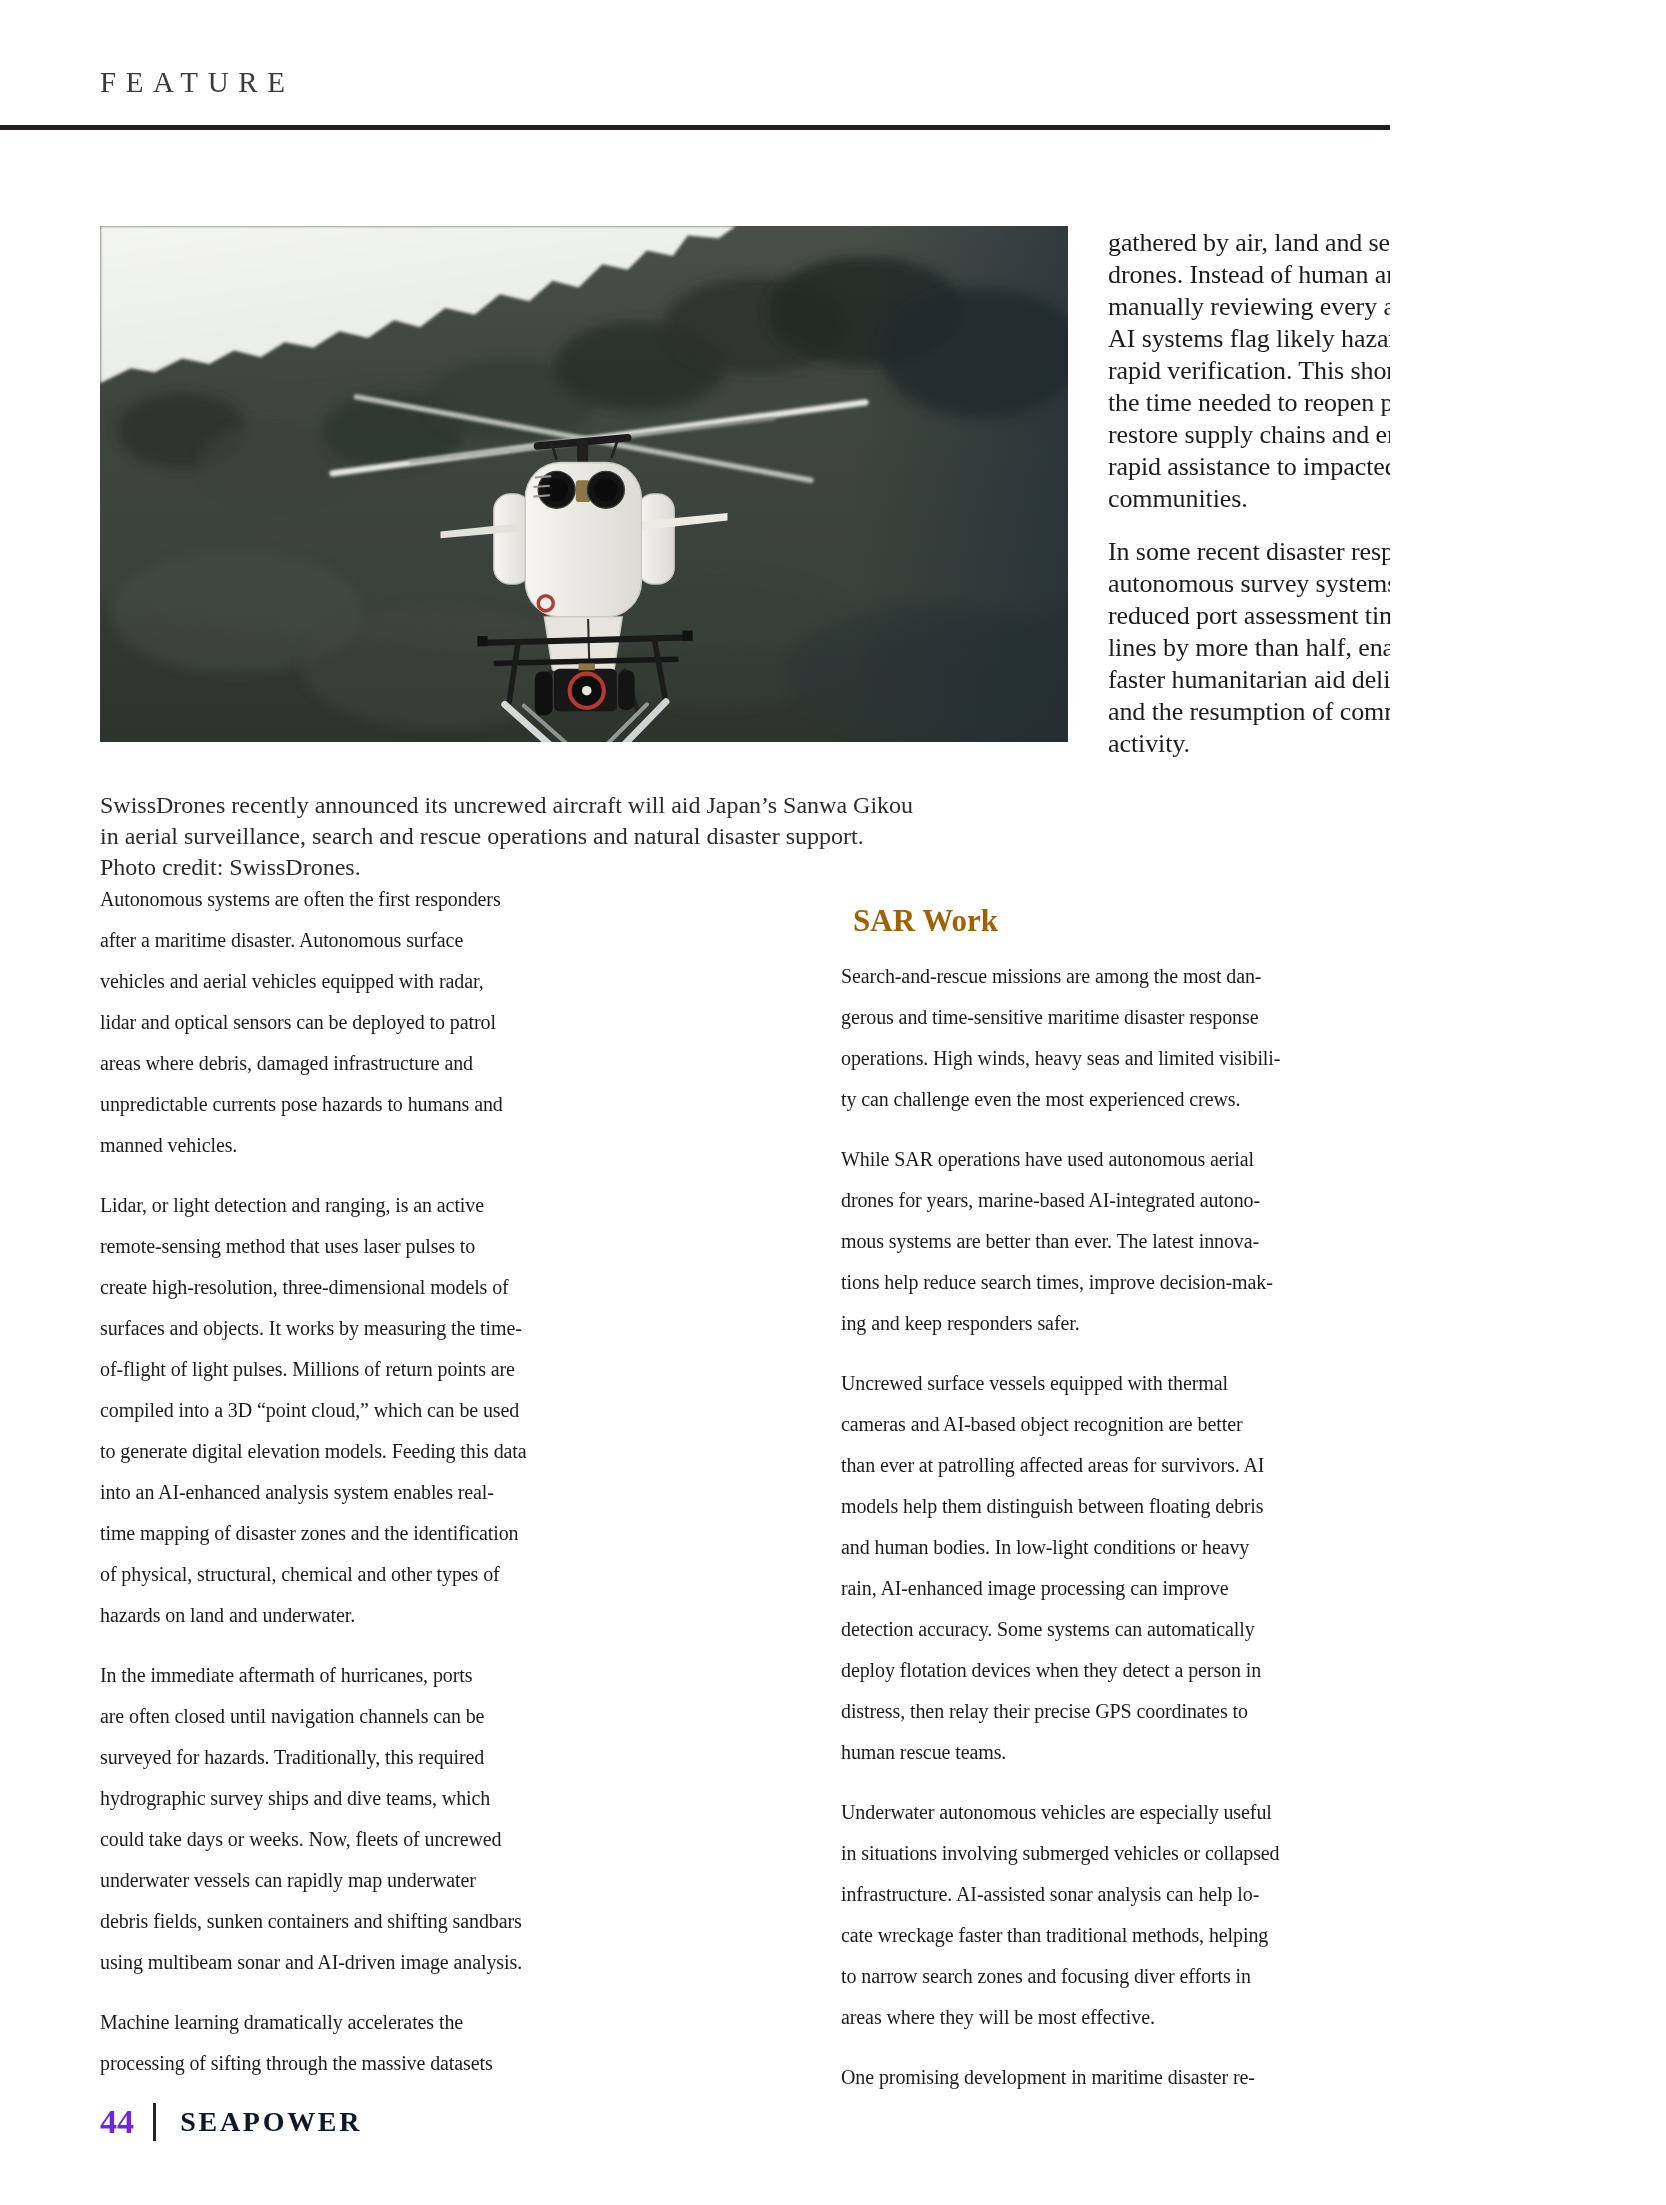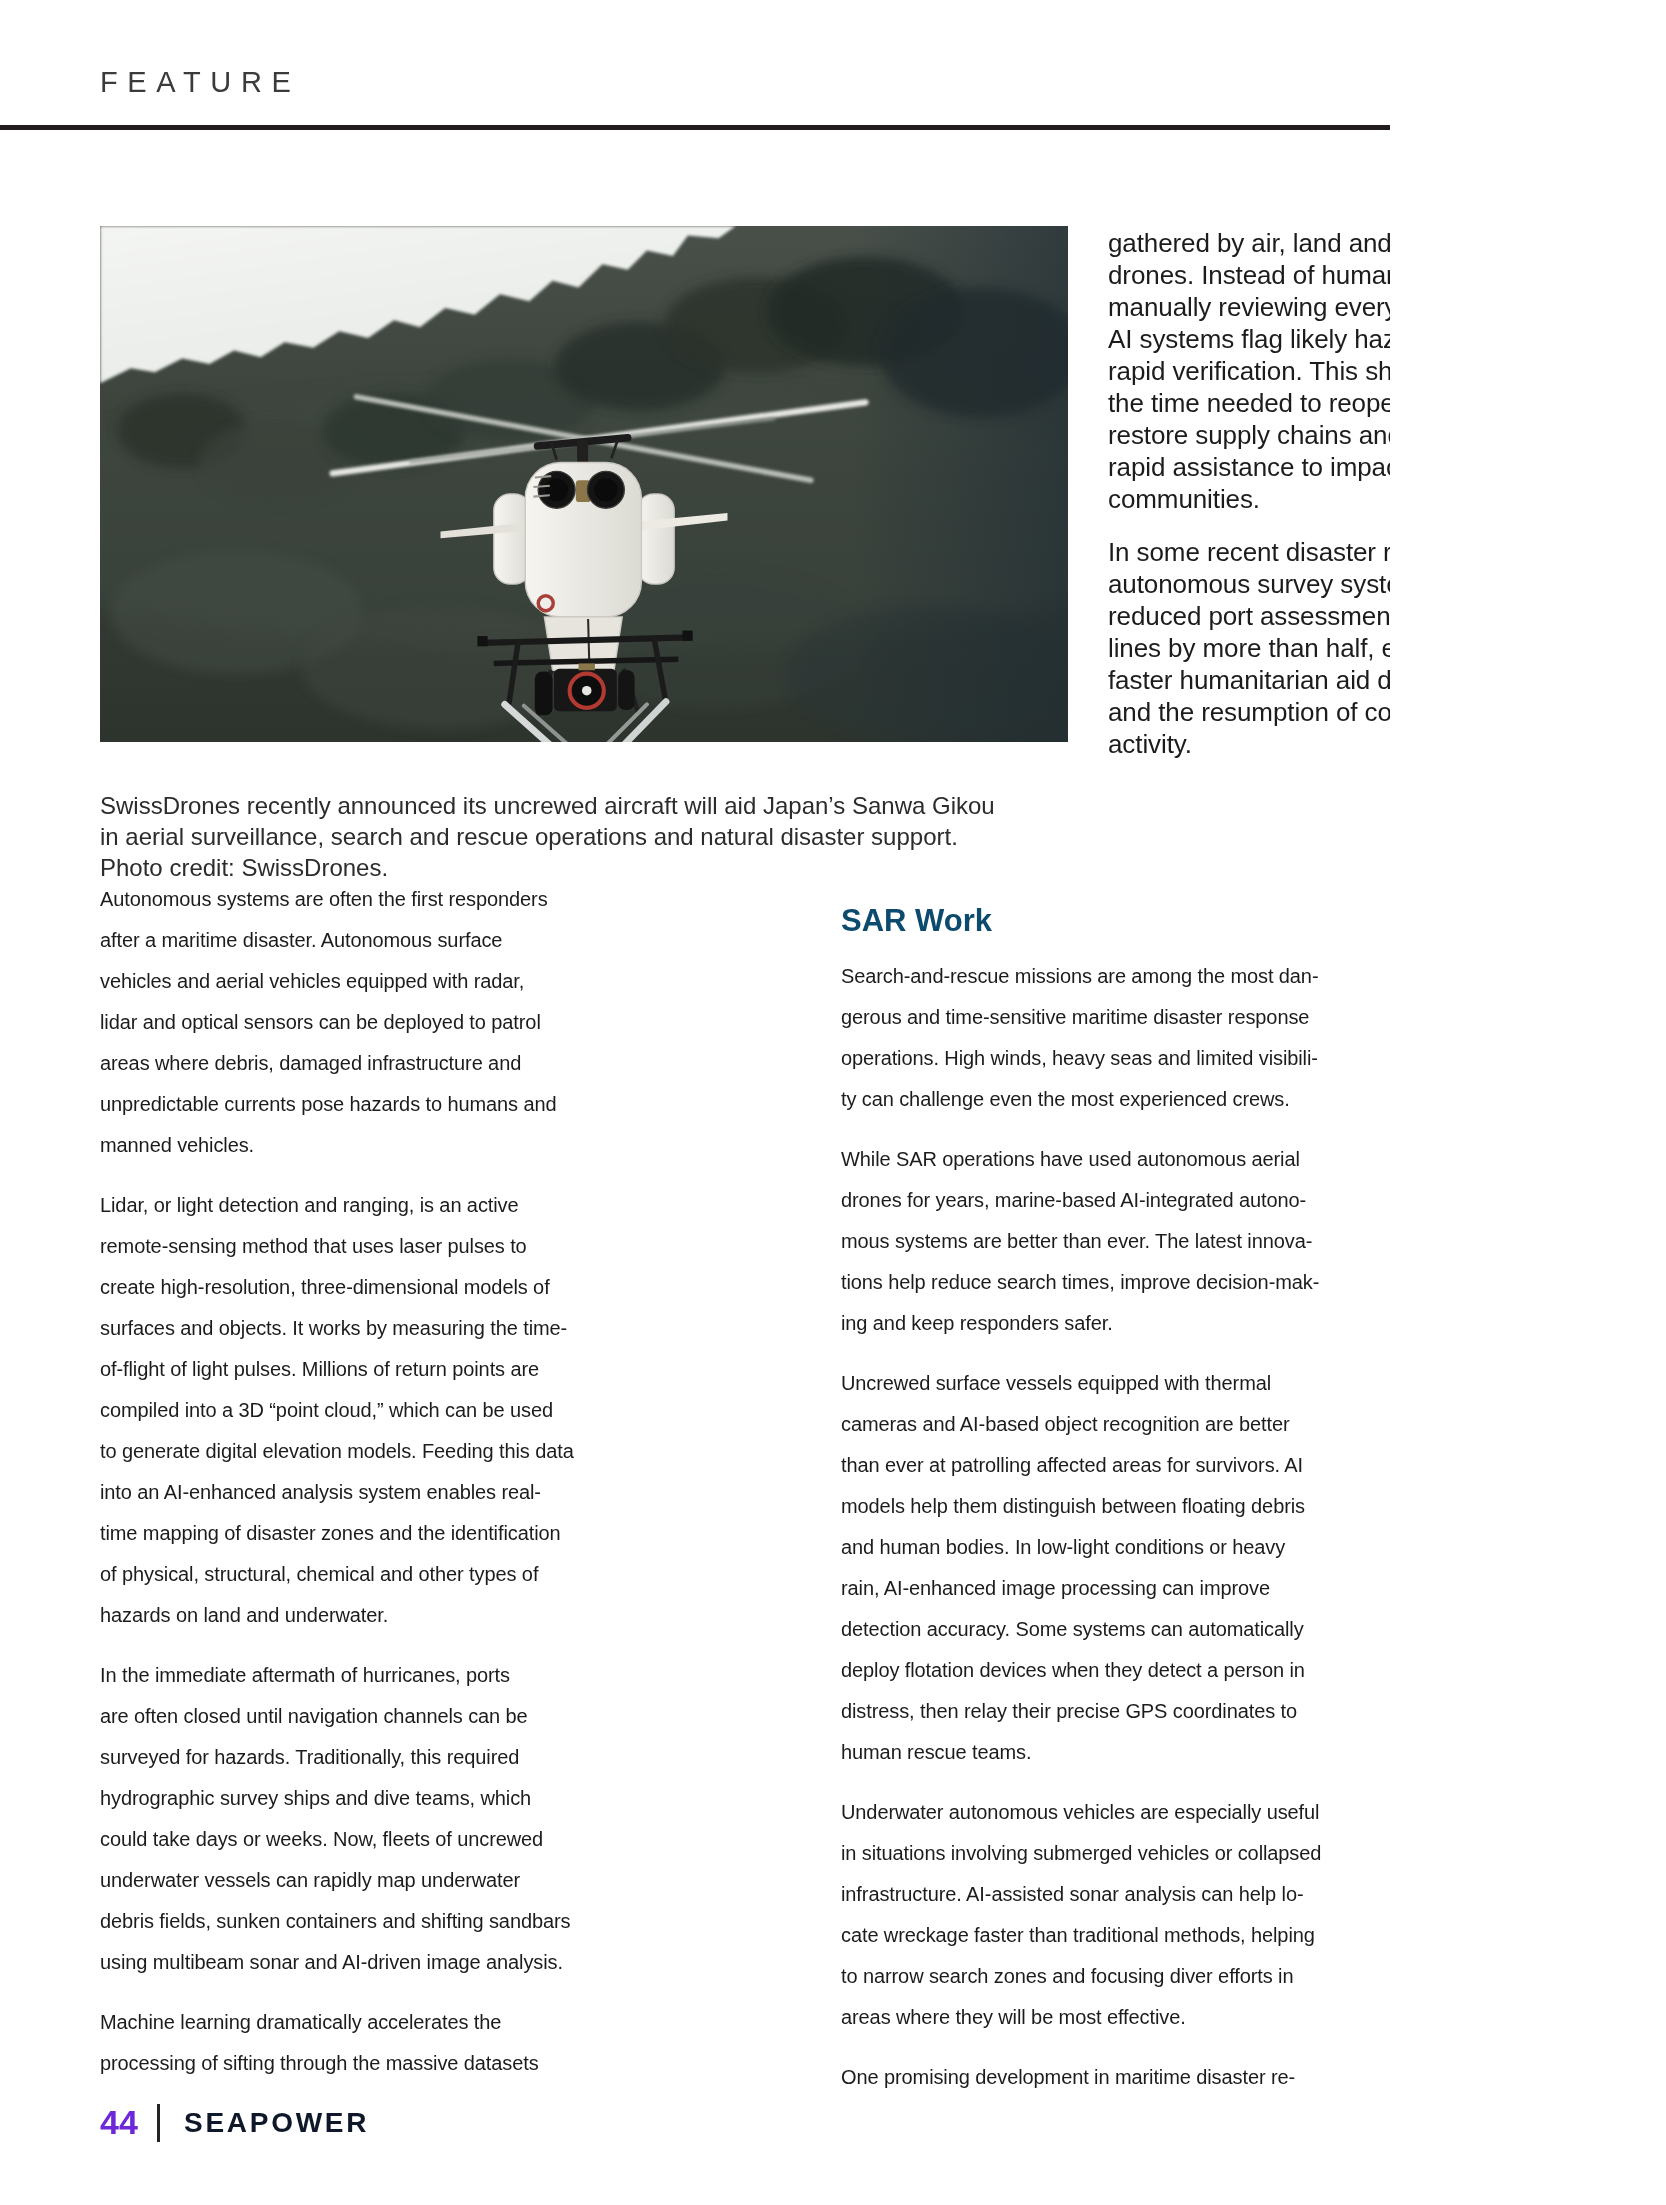--- a/index.html
+++ b/index.html
@@ -1,18 +1,18 @@
 <!DOCTYPE html>
 <html style="font-size:11px"><head>
 <meta charset="utf-8">
 <style>
   html,body{margin:0;padding:0;background:#ffffff;}
   .page{
     position:relative;width:1390px;height:2205px;background:#ffffff;
-    font-family:Liberation Sans, sans-serif;overflow:hidden;
+    font-family:Liberation Serif, serif;overflow:hidden;
   }
   .kicker{
     position:absolute;left:100px;top:66px;
     font-size:29px;letter-spacing:9.6px;color:#3b3b3b;font-weight:400;
   }
   .top-rule{
     position:absolute;left:0;top:125px;width:1666px;height:4.8px;background:#211d1e;
   }
   .photo{
     position:absolute;left:100px;top:226px;width:968px;height:516px;
@@ -29,21 +29,21 @@
     margin:0 0 20.5px 0;font-size:26px;line-height:32px;color:#1c1c1c;
     letter-spacing:-0.1px;white-space:pre-line;
   }
   .col-left{position:absolute;left:100px;top:879px;width:751px;}
   .col-right{position:absolute;left:841px;top:900px;width:759px;}
   .body-col p{
     margin:0 0 19px 0;font-size:20px;line-height:41px;color:#1c1c1c;
     letter-spacing:-0.1px;white-space:pre-line;
   }
   .subhead{
-    margin:0 0 15px 0;font-size:31px;line-height:41px;font-weight:bold;color:#0c4a6e;
+    margin:0 0 15px 12px;font-size:31px;line-height:41px;font-weight:bold;color:#a16207;
   }
   .footer{
     position:absolute;left:100px;top:2103px;display:flex;align-items:center;
   }
   .page-num{font-size:34px;font-weight:bold;color:#6d28d9;}
   .footer-divider{width:2.7px;height:38px;background:#242424;margin:0 24.6px 0 19px;}
   .pub-name{font-size:28px;font-weight:bold;letter-spacing:2.7px;color:#0f172a;}
 </style>
 </head>
 <body>

